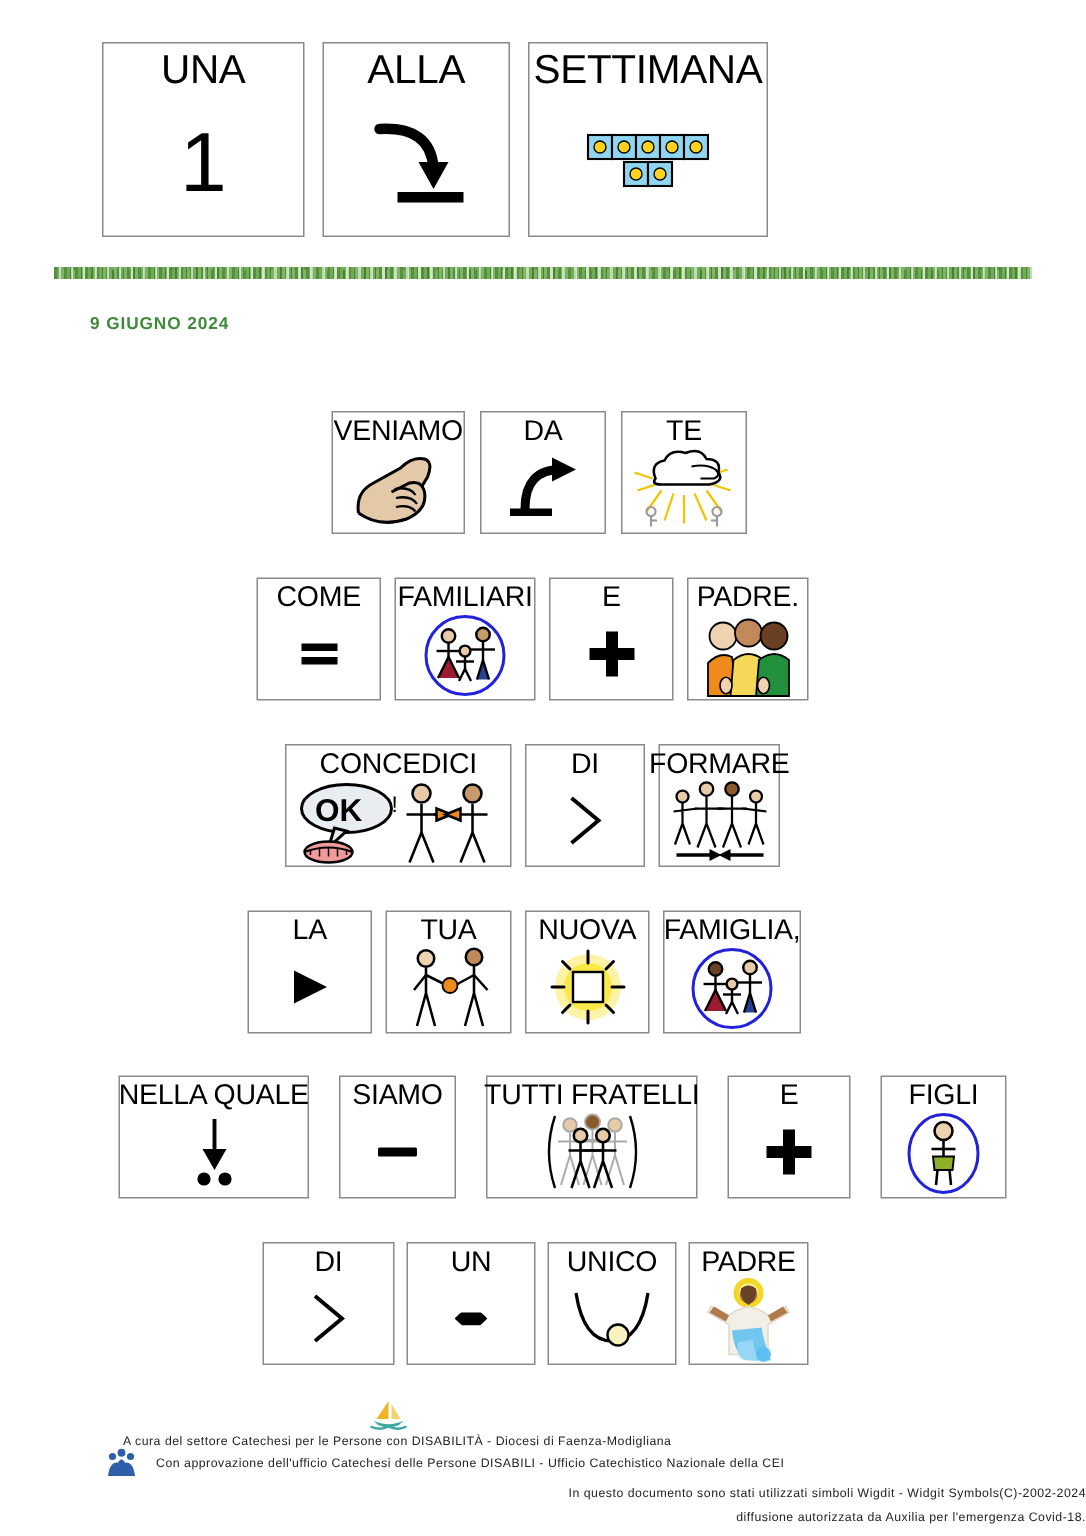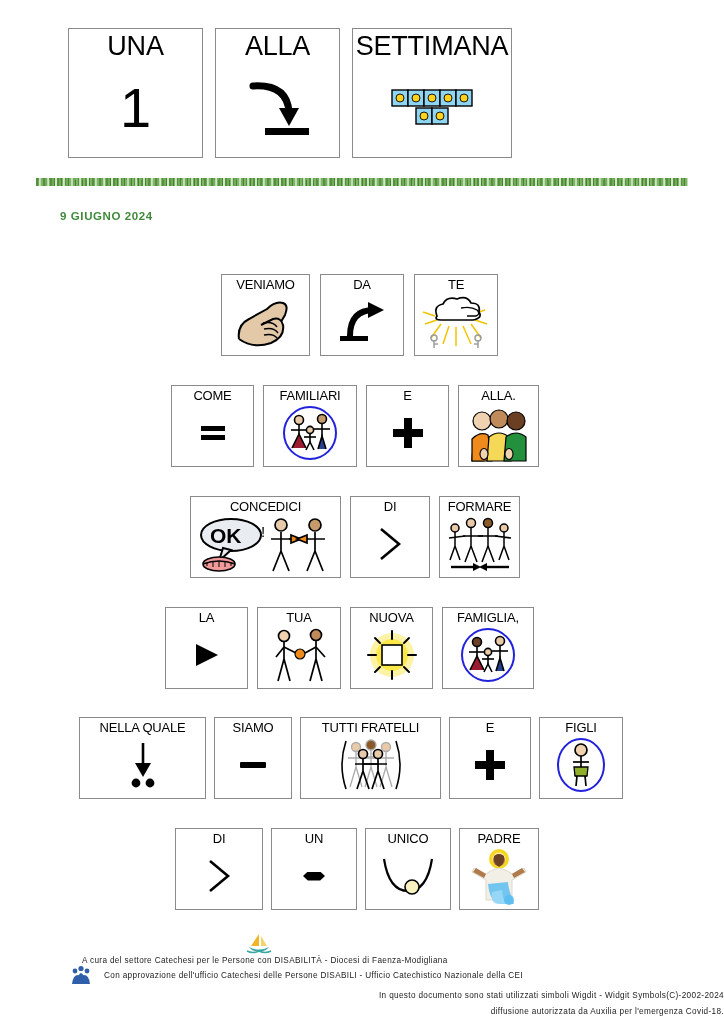--- a/index.html
+++ b/index.html
@@ -66,27 +66,27 @@
     position:absolute;left:38px;top:210px;
     font-size:11.5px;font-weight:bold;color:#3f8a3a;
     font-family:"Liberation Sans", sans-serif;
     letter-spacing:.6px;
     margin-left:22px;
   }
 
   
   .srow{position:absolute;display:flex;align-items:flex-start;}
   .srow .card{height:82px;}
-  .srow .lbl{font-size:13px;padding-top:1px;}
+  .srow .lbl{font-size:19px;padding-top:1px;}
 
   .r1{left:221px;top:274px;gap:10px;}
   .r2{left:171px;top:385px;gap:9px;text-align:center;}
   .r3{left:190px;top:496px;gap:9px;justify-content:flex-end;}
   .r4{left:165px;top:607px;gap:9px;}
-  .r5{left:79px;top:717px;gap:8px;}
+  .r5{left:79px;top:717px;gap:20px;}
   .r6{left:175px;top:828px;gap:8px;}
   .op-minus{display:block;width:26px;height:6px;background:#000;border-radius:1px;}
   .op-plus{position:relative;width:30px;height:30px;}
   .op-plus:before,.op-plus:after{content:"";position:absolute;background:#000;}
   .op-plus:before{left:11px;top:0;width:8px;height:30px;}
   .op-plus:after{left:0;top:11px;width:30px;height:8px;}
   .op-eqs{position:relative;width:24px;height:14px;}
   .op-eqs:before,.op-eqs:after{content:"";position:absolute;left:0;width:24px;height:5px;background:#000;}
   .op-eqs:before{top:0;} .op-eqs:after{top:9px;}
   .tri-right{width:0;height:0;border-left:22px solid #000;border-top:11px solid transparent;border-bottom:11px solid transparent;}
@@ -252,21 +252,21 @@
     </div>
 
     <div class="card" style="width:83px">
       <div class="lbl">E</div>
       <div class="sym">
           <span class="op-plus"></span>
         </div>
     </div>
 
     <div class="card" style="width:81px">
-      <div class="lbl">ALLA.</div>
+      <div class="lbl">PADRE.</div>
       <div class="sym">
         <svg width="62" height="56" viewBox="0 0 62 56">
           <path d="M4 56 Q4 34 16 30 L16 56 Z" fill="#ef8a1c" stroke="#000" stroke-width="1.2"></path>
           <path d="M4 34 Q12 26 20 30 L24 56 L4 56 Z" fill="#ef8a1c" stroke="#000" stroke-width="1.2"></path>
           <circle cx="14" cy="16" r="9" fill="#efd2b0" stroke="#000" stroke-width="1.2"></circle>
           <path d="M21 32 Q31 24 41 32 L43 56 L19 56 Z" fill="#f5d857" stroke="#000" stroke-width="1.2"></path>
           <circle cx="31" cy="14" r="9" fill="#c08a5a" stroke="#000" stroke-width="1.2"></circle>
           <path d="M38 32 Q48 24 58 32 L58 56 L36 56 Z" fill="#22903c" stroke="#000" stroke-width="1.2"></path>
           <circle cx="48" cy="16" r="9" fill="#6b3f22" stroke="#000" stroke-width="1.2"></circle>
           <g fill="#efd2b0" stroke="#000" stroke-width="1.1">

